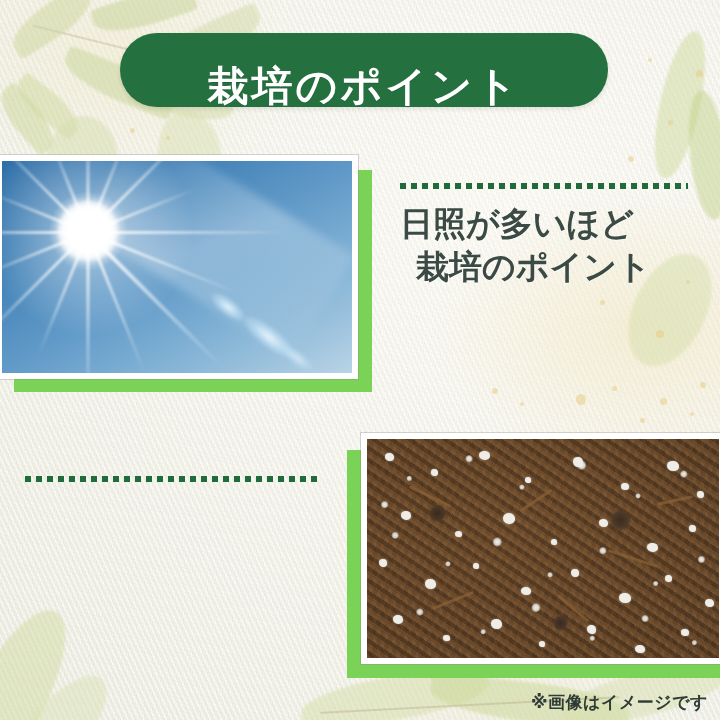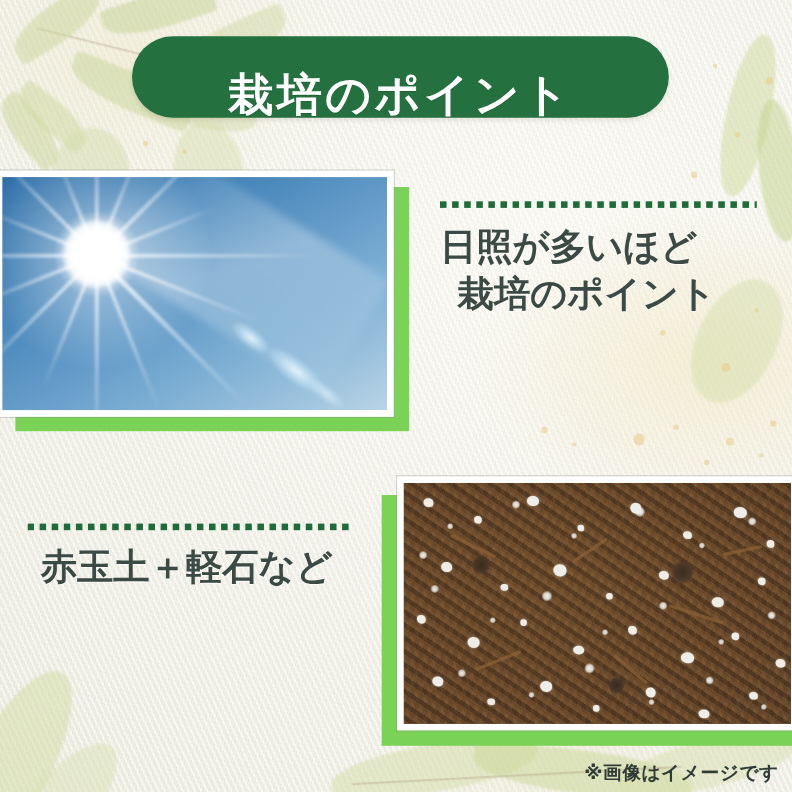--- a/index.html
+++ b/index.html
@@ -373,18 +373,17 @@
           <div class="soil-twig" style="left:64px;  top:160px; width:44px; height:3px; transform:rotate(-22deg);"></div>
           <div class="soil-twig" style="left:186px; top:168px; width:40px; height:3px; transform:rotate(40deg);"></div>
           <div class="soil-twig" style="left:290px; top:60px;  width:36px; height:3px; transform:rotate(-12deg);"></div>
         </div>
       </div>
     </div>
   </div>
 
   <div class="block" style="left:25px; top:462px; width:300px;">
     <div class="dotline" style="margin-top:14px; width:296px;"></div>
-    <div class="body-text" style="margin-top:12px; margin-left:12px;">赤玉土＋軽石など</div>
   </div>
 
   <div class="footnote">※画像はイメージです</div>
 
 </div>
 
 </body></html>

